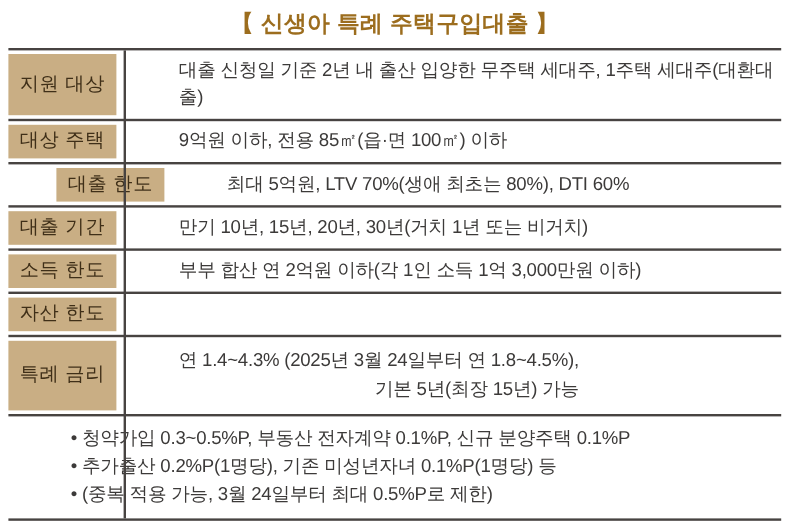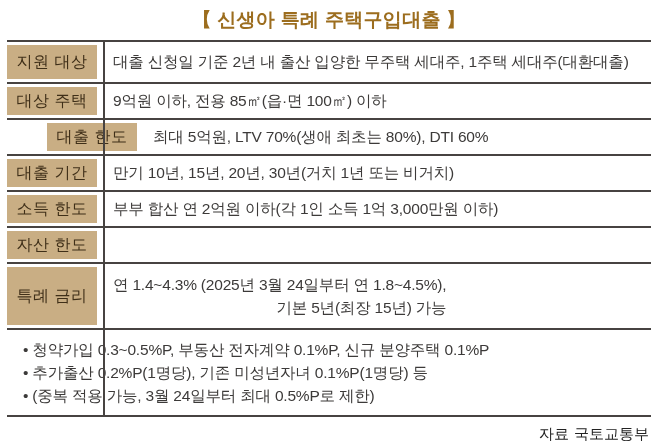--- a/index.html
+++ b/index.html
@@ -71,20 +71,21 @@
     justify-content: center;
   }
   .content-cell {
     flex: 1;
     box-sizing: border-box;
     padding: 5px 4px 5px 16px;
     display: flex;
     align-items: center;
     color: #3c3a39;
     font-size: 15.5px;
+    margin-left: 36px;
   }
   .content-text {
     white-space: pre-line;
     line-height: 1.5;
     letter-spacing: -0.2px;
   }
   .source {
     text-align: right;
     padding: 8px 2px 0 0;
     font-size: 15px;

